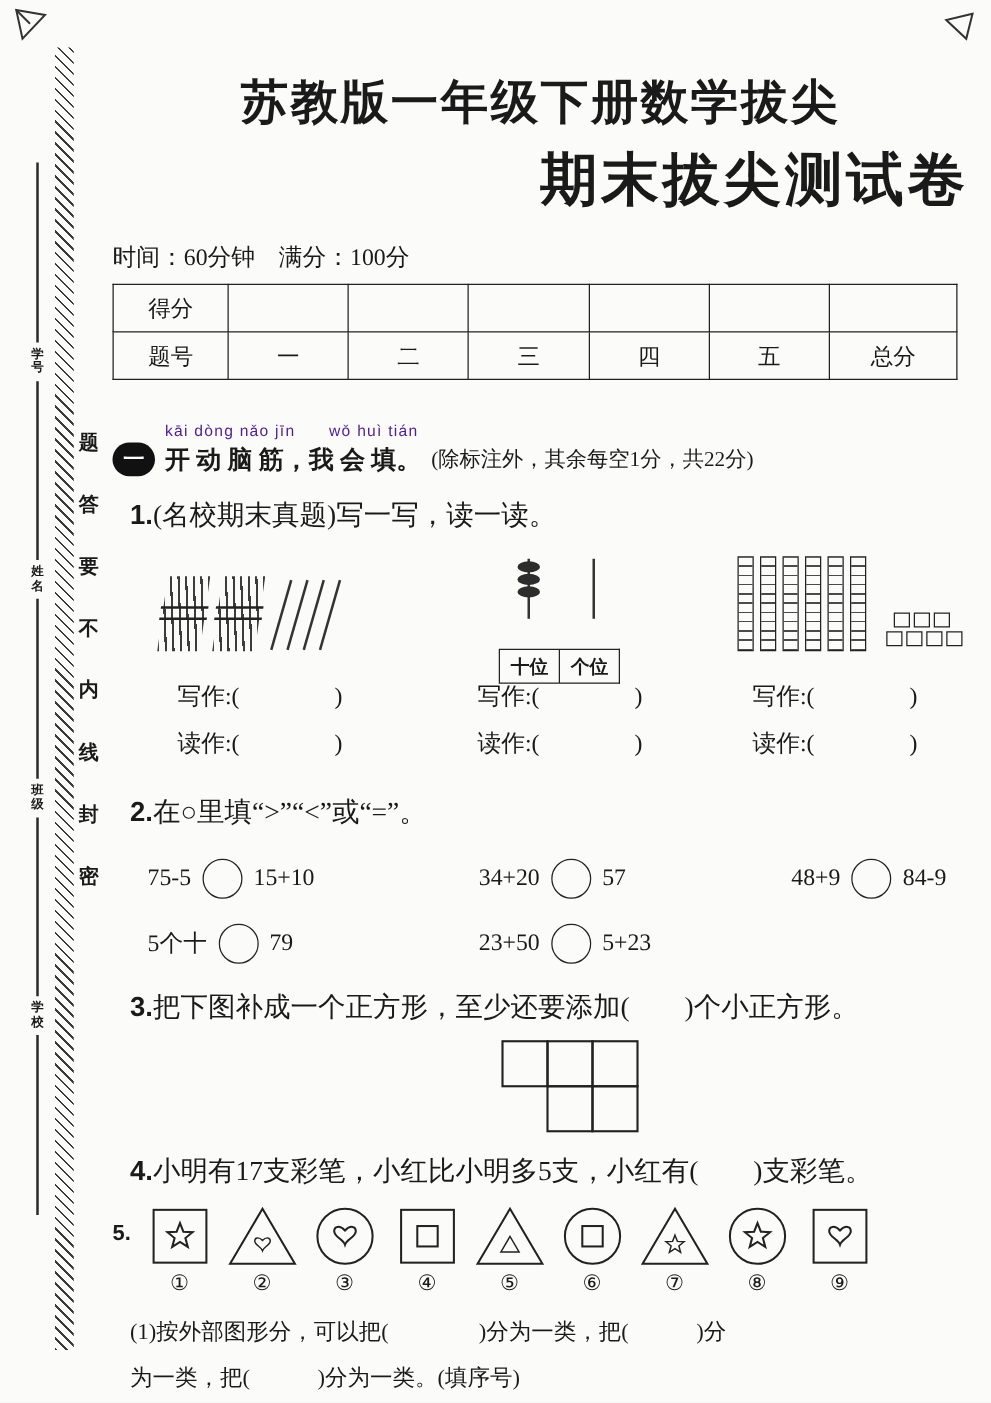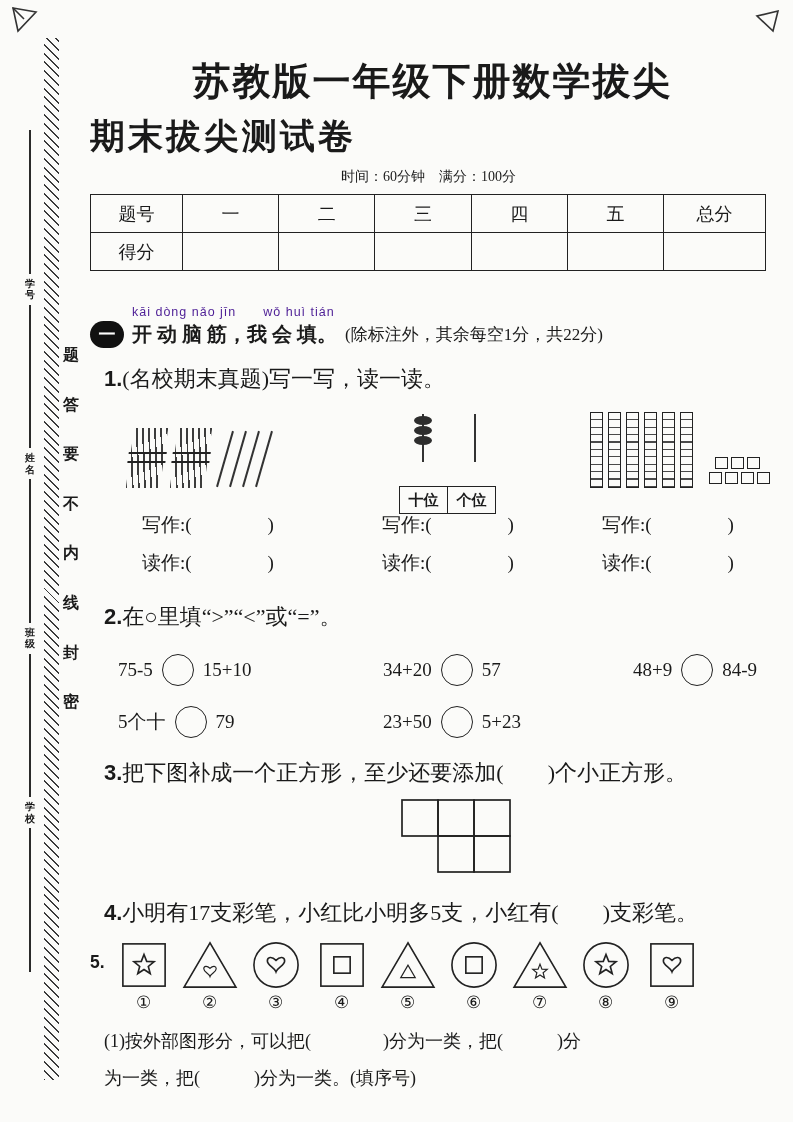--- a/index.html
+++ b/index.html
@@ -20,23 +20,23 @@
   .fline{width:1.5px;background:#2a2a2a;flex:1 1 auto;}
   .fchars{font-size:10px;font-weight:700;width:17px;line-height:1.15;text-align:center;
     word-break:break-all;margin:4px 0;}
   .seal-col{position:absolute;left:61px;top:330px;width:20px;font-size:16px;font-weight:700;
     line-height:3.1;text-align:center;white-space:pre-line;}
 
   
   .main{position:absolute;left:90px;top:0;width:685px;}
   .title1{margin-top:56px;text-align:center;font-size:38px;font-weight:900;letter-spacing:2px;
     font-family:"Liberation Sans","DejaVu Sans",sans-serif;}
-  .title2{margin-top:6px;text-align:left;font-size:35px;font-weight:900;letter-spacing:3px;
+  .title2{margin-top:6px;text-align:right;font-size:46px;font-weight:900;letter-spacing:3px;
     font-family:Liberation Mono, monospace;}
-  .meta{margin-top:8px;text-align:center;font-size:14px;padding-right:8px;}
+  .meta{margin-top:18px;text-align:left;font-size:19px;padding-right:8px;}
 
   table.score{border-collapse:collapse;table-layout:fixed;width:676px;margin-top:8px;}
   table.score td{border:1.6px solid #222;height:35px;text-align:center;font-size:18px;}
 
   .sec1{position:relative;margin-top:50px;}
   .pinyin{position:absolute;top:-17px;left:42px;font-size:12.5px;letter-spacing:1px;
     font-family:"Liberation Sans","DejaVu Sans",sans-serif;color:#4c1d95;}
   .sec1-row{display:flex;align-items:center;gap:8px;}
   .badge{display:inline-block;background:#111;color:#fff;min-width:34px;height:27px;
     line-height:27px;text-align:center;border-radius:14px;font-size:17px;font-weight:700;}
@@ -151,36 +151,36 @@
           <col style="width:92px">
           <col>
           <col>
           <col>
           <col>
           <col>
           <col style="width:102px">
         </colgroup>
       <tbody>
           <tr>
+        <td>得分</td>
+        <td></td>
+        <td></td>
+        <td></td>
+        <td></td>
+        <td></td>
+        <td></td>
+      </tr>
+      <tr>
         <td>题号</td>
         <td>一</td>
         <td>二</td>
         <td>三</td>
         <td>四</td>
         <td>五</td>
         <td>总分</td>
-      </tr>
-      <tr>
-        <td>得分</td>
-        <td></td>
-        <td></td>
-        <td></td>
-        <td></td>
-        <td></td>
-        <td></td>
       </tr>
     </tbody>
       </table>
 
     <div class="sec1">
       <div class="pinyin">kāi dòng nǎo jīn　　wǒ huì tián</div>
       <div class="sec1-row">
         <span class="badge">一</span>
         <span class="sec1-title">开 动 脑 筋，我 会 填。</span>
         <span class="sec1-note">(除标注外，其余每空1分，共22分)</span>
@@ -293,21 +293,21 @@
         <g fill="none" stroke="#222" stroke-width="1.7">
           <rect x="2" y="2" width="36" height="36"></rect>
           <rect x="38" y="2" width="36" height="36"></rect>
           <rect x="74" y="2" width="36" height="36"></rect>
           <rect x="38" y="38" width="36" height="36"></rect>
           <rect x="74" y="38" width="36" height="36"></rect>
         </g>
       </svg>
     </div>
 
-    <div class="qline q-indent" style="margin-top:18px">
+    <div class="qline q-indent" style="margin-top:8px">
       <span class="qnum">4.</span><span class="pre">小明有17支彩笔，小红比小明多5支，小红有(　　)支彩笔。</span>
     </div>
 
     <div class="q5-block">
       <div class="q5-label">5.</div>
       <div class="q5-cols">
         <div class="shape-row">
             <div class="shape-cell">
               <svg viewBox="0 0 62 50" width="60" height="48">
                 <g fill="none" stroke="#222" stroke-width="1.7">

